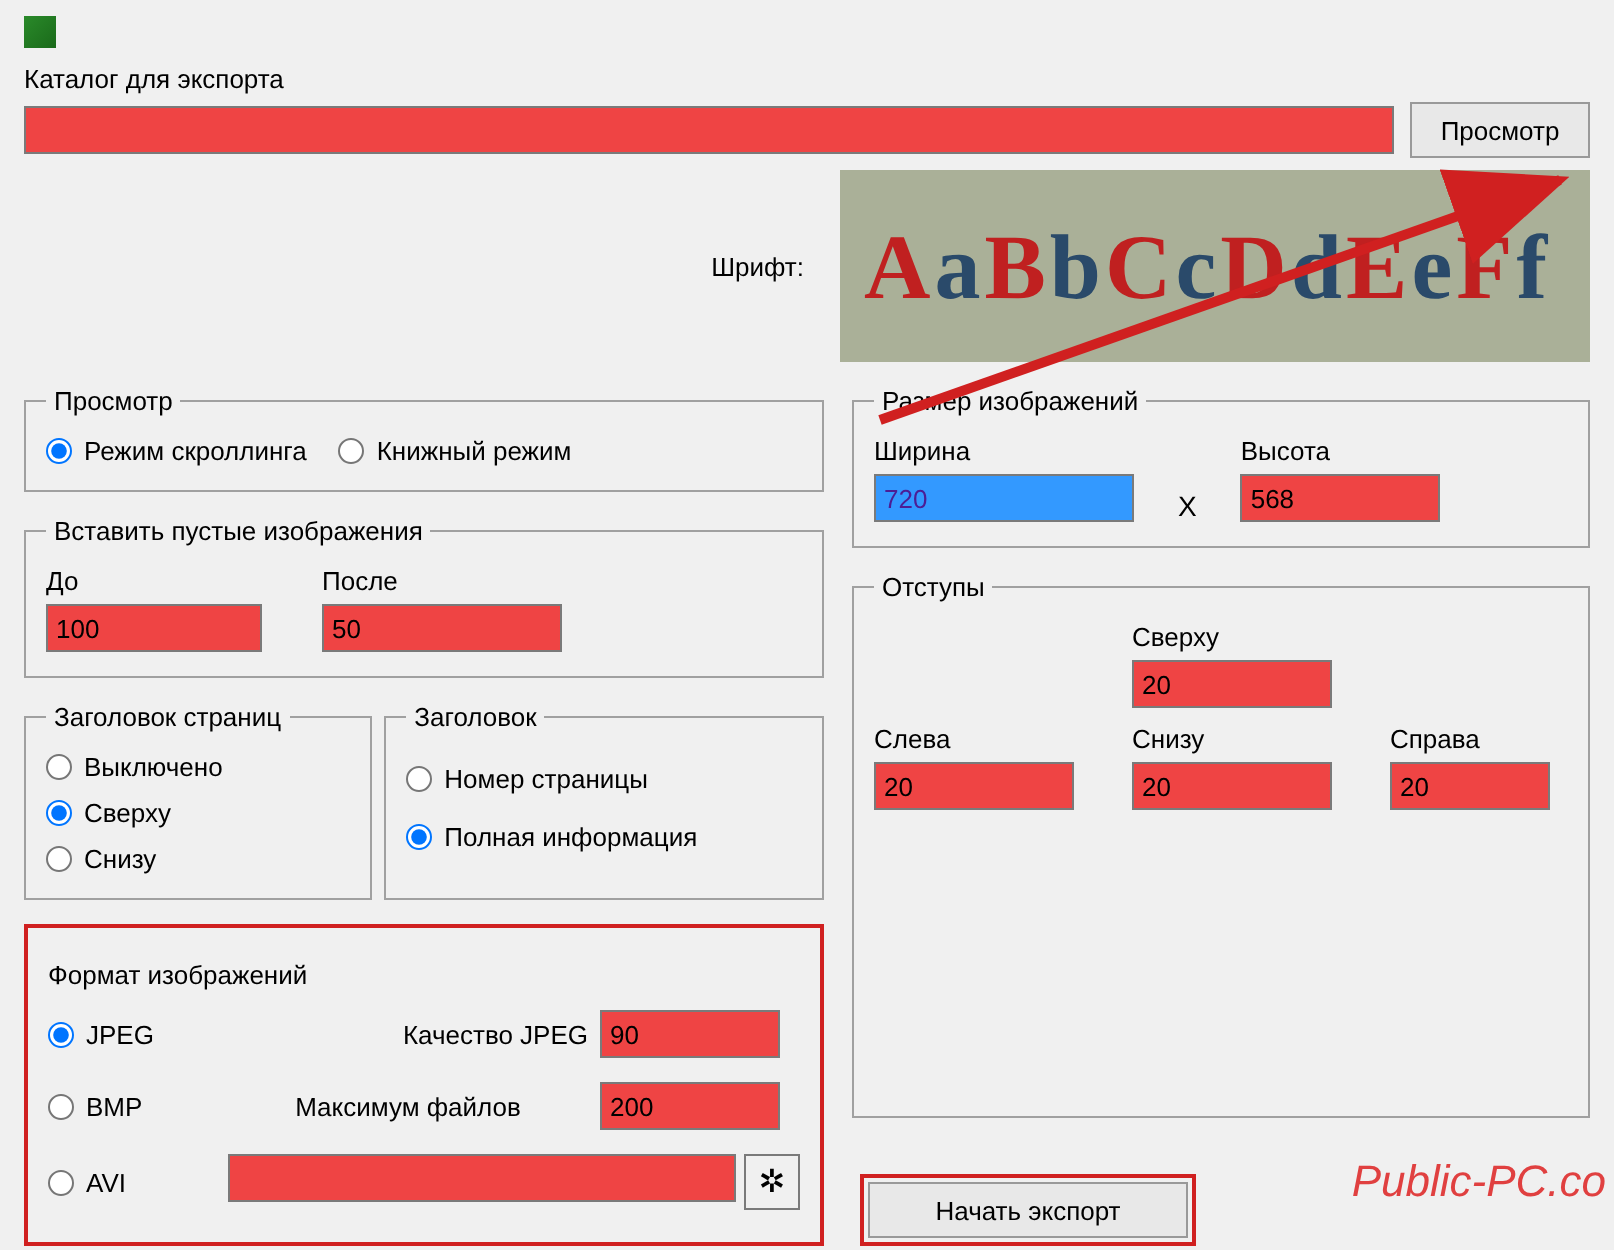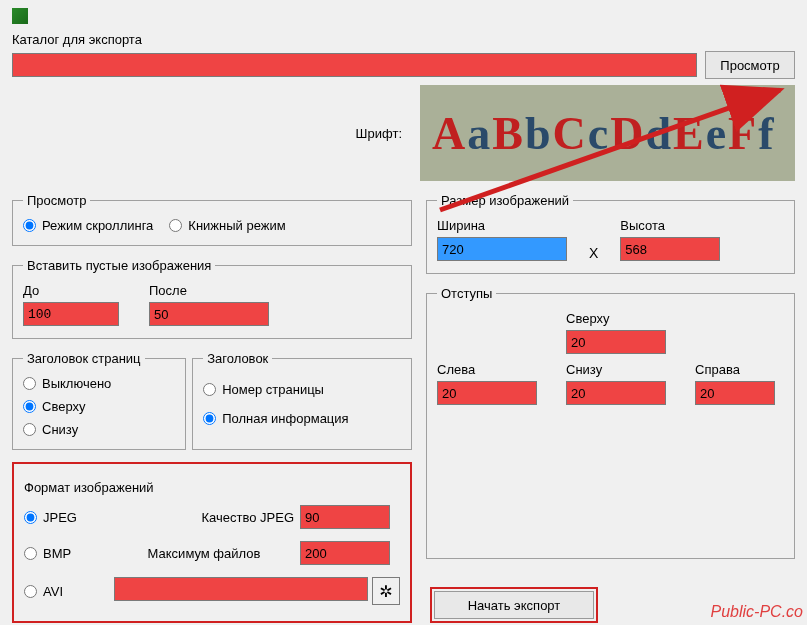--- a/index.html
+++ b/index.html
@@ -27,21 +27,21 @@
     .row { display: flex; align-items: center; gap: 8px; margin-bottom: 6px; }
     .label { margin-right: 6px; }
     input[type="text"] {
       border: 1px solid #7a7a7a;
       background: #ef4444;
       padding: 3px 4px;
       font-family: inherit;
       font-size: 13px;
       height: 24px;
     }
-    input.highlighted { background: #3399ff; color: #000000; }
+    input.highlighted { background: #3399ff; color: #4c1d95; }
     button {
       background: #e8e8e8;
       border: 1px solid #999;
       padding: 4px 12px;
       font-family: inherit;
       font-size: 13px;
       cursor: pointer;
       height: 28px;
     }
     fieldset {
@@ -84,23 +84,23 @@
       cursor: pointer;
     }
     .arrow-svg {
       position: absolute;
       pointer-events: none;
       z-index: 50;
     }
     .watermark {
       position: absolute;
       right: 4px;
-      bottom: 4px;
+      bottom: 21px;
       color: #e04040;
-      font-size: 16px;
+      font-size: 22px;
       font-style: italic;
       font-family: Arial, sans-serif;
       pointer-events: none;
     }
     .catalog-path { flex: 1; height: 26px; }
     .v-stack { display: flex; flex-direction: column; gap: 10px; }
     .padded-label-col { display: flex; flex-direction: column; gap: 4px; min-width: 0; }
     .x-sep { padding: 0 16px; font-size: 14px; }
     .margin-grid {
       display: grid;
@@ -162,21 +162,21 @@
             <span>Книжный режим</span>
           </label>
         </div>
       </fieldset>
 
       <fieldset>
         <legend>Вставить пустые изображения</legend>
         <div style="display:flex; gap:30px;">
           <div class="padded-label-col">
             <label>До</label>
-            <input type="text" style="width: 96px; font-family: Liberation Mono, monospace;" value="100">
+            <input type="text" style="width: 108px;" value="100">
           </div>
           <div class="padded-label-col">
             <label>После</label>
             <input type="text" style="width: 120px;" value="50">
           </div>
         </div>
       </fieldset>
 
       <div style="display:flex; gap:6px;">
         <fieldset style="flex:1;">

